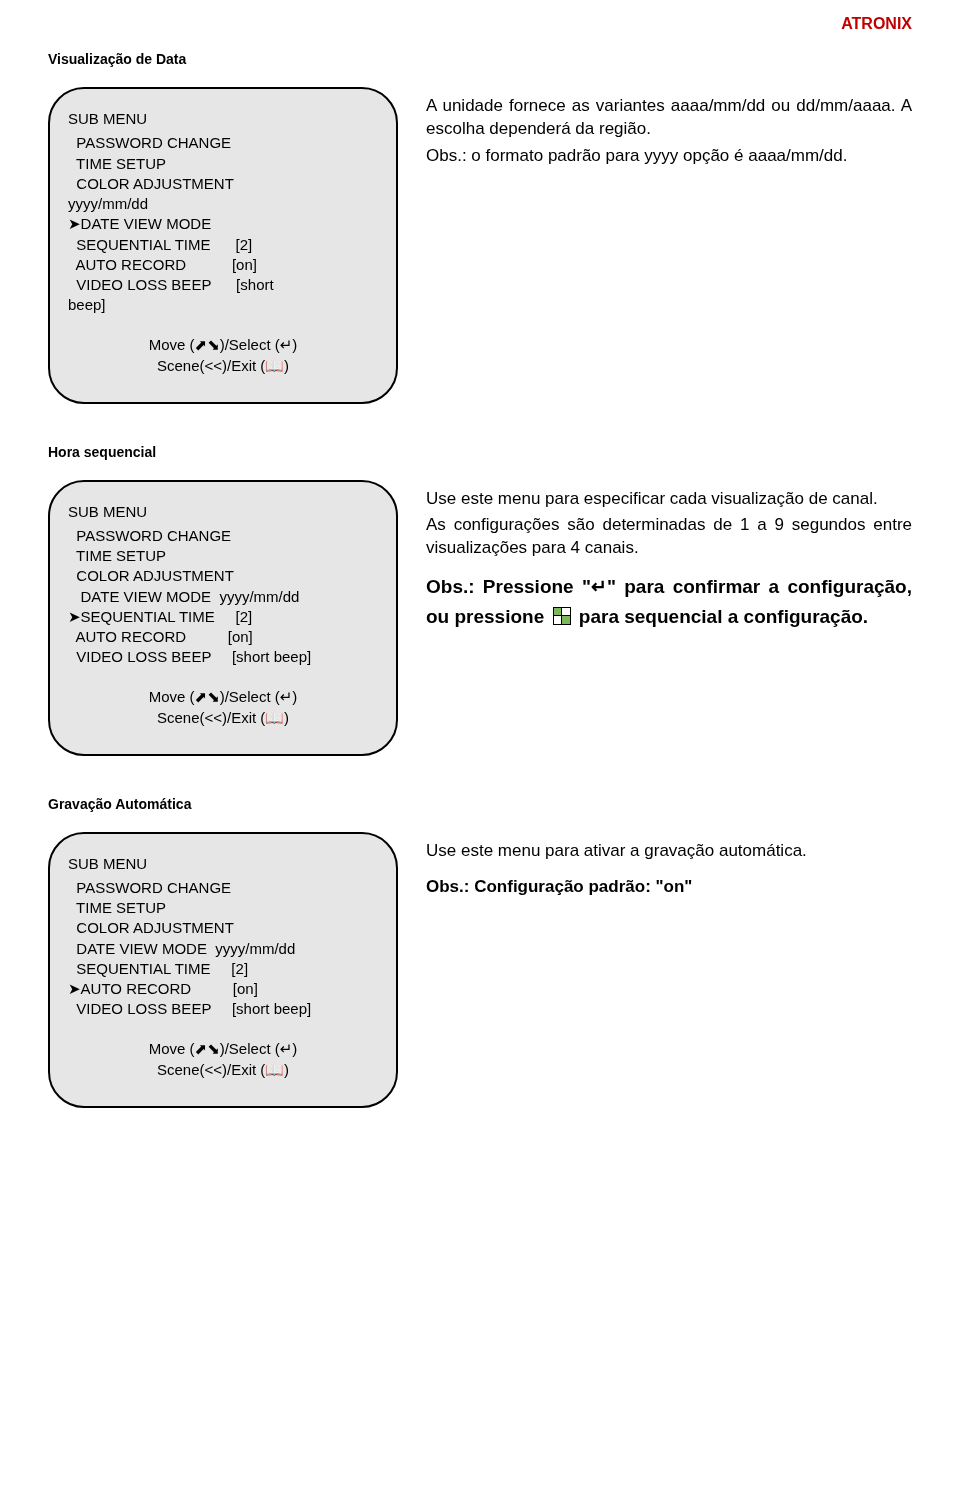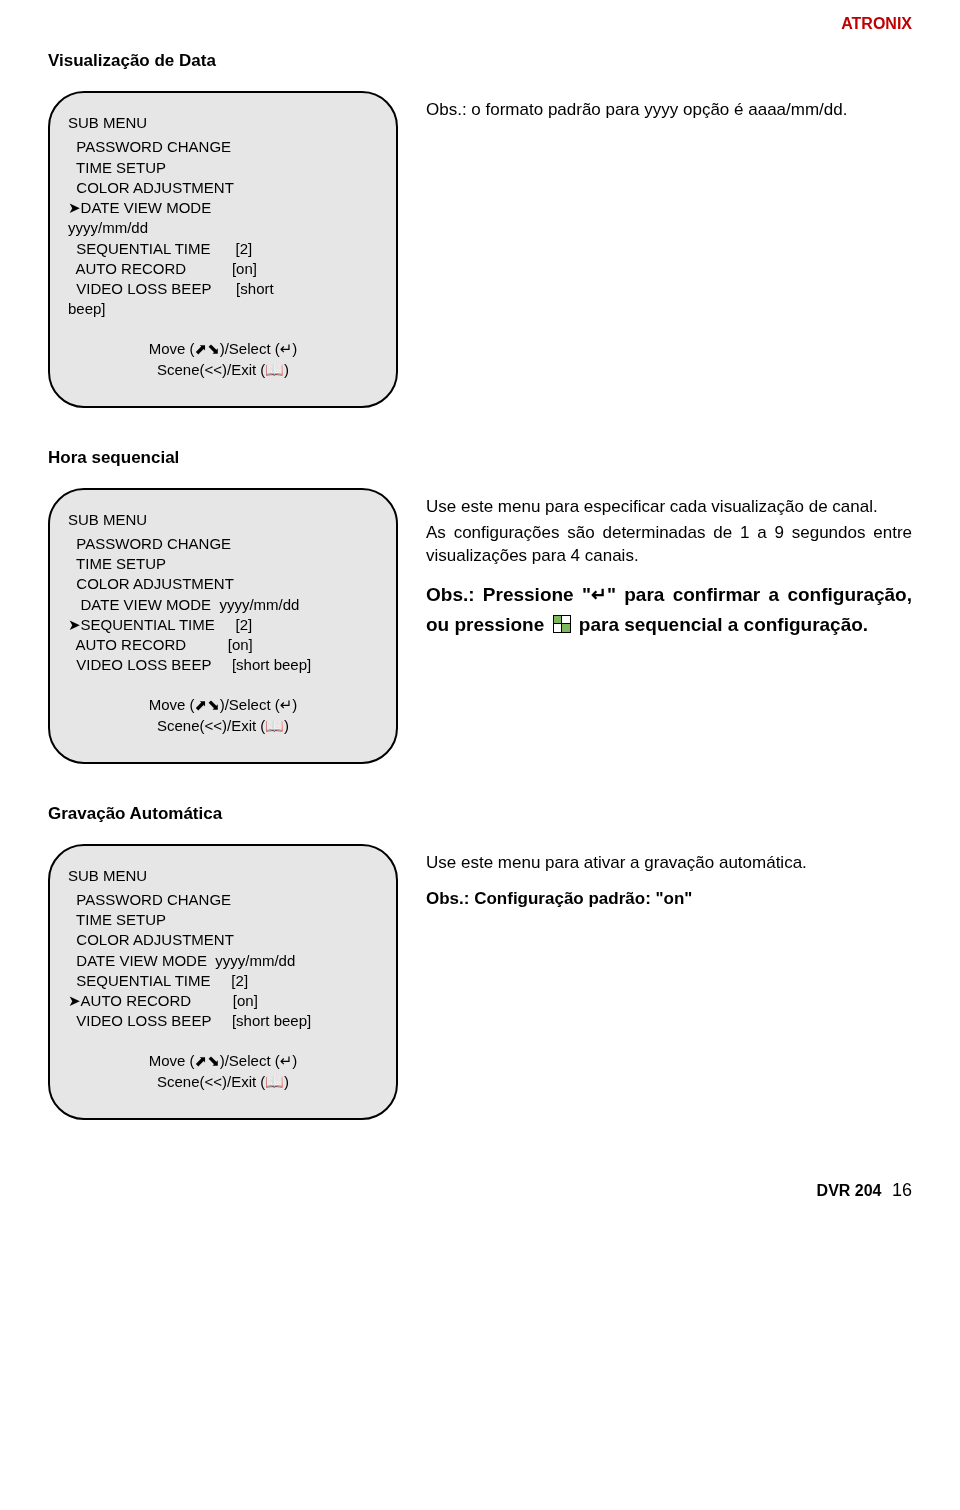--- a/index.html
+++ b/index.html
@@ -1,19 +1,19 @@
 <!DOCTYPE html>
 <html><head>
   <meta charset="utf-8">
   <style>
     * { margin:0; padding:0; box-sizing:border-box; }
     body { font-family:Arial,Helvetica,sans-serif; font-size:16px; color:#000; background:#fff; width:960px; }
     .page { padding:15px 48px 30px 48px; }
     .brand { text-align:right; font-weight:bold; color:#c00000; font-size:16px; margin-bottom:18px; }
-    .section-title { font-weight:bold; font-size:17px; margin:8px 0 20px 0; }
+    .section-title { font-weight:bold; font-size:14px; margin:8px 0 20px 0; }
     .row { display:flex; align-items:flex-start; gap:28px; margin-bottom:12px; }
     .panel { width:350px; background:#e6e6e6; border:2px solid #000; border-radius:36px; padding:20px 18px 26px 18px; font-family:Arial,Helvetica,sans-serif; font-size:15px; line-height:1.35; flex-shrink:0; }
     .panel .menu-title { text-align:left; margin-bottom:4px; }
     .panel .line { white-space:pre; }
     .panel .nav { margin-top:18px; text-align:center; line-height:1.4; }
     .desc { flex:1; font-size:17px; line-height:1.35; padding-top:8px; }
     .desc p { margin-bottom:4px; text-align:justify; }
     .obs-big { font-size:19px; font-weight:bold; margin-top:12px; line-height:1.55; text-align:justify; }
     .quad-icon { display:inline-block; width:18px; height:18px; border:1px solid #000; vertical-align:middle; margin:0 3px; position:relative; top:-2px; }
     .quad-icon span { position:absolute; width:50%; height:50%; }
@@ -32,32 +32,33 @@
 <div class="page">
   <div class="brand">ATRONIX</div>
 
   <div class="section-title">Visualização de Data</div>
   <div class="row">
     <div class="panel">
       <div class="menu-title">SUB MENU</div>
       <div class="line">  PASSWORD CHANGE</div>
       <div class="line">  TIME SETUP</div>
       <div class="line">  COLOR ADJUSTMENT</div>
+      <div class="line">yyyy/mm/dd</div>
       <div class="line">➤DATE VIEW MODE</div>
-      <div class="line">yyyy/mm/dd</div>
       <div class="line">  SEQUENTIAL TIME      [2]</div>
       <div class="line">  AUTO RECORD           [on]</div>
       <div class="line">  VIDEO LOSS BEEP      [short</div>
       <div class="line">beep]</div>
       <div class="nav">
         <div>Move (⬈⬊)/Select (↵)</div>
         <div class="book-icon">Scene(&lt;&lt;)/Exit (📖)</div>
       </div>
     </div>
     <div class="desc">
+      <p>A unidade fornece as variantes aaaa/mm/dd    ou dd/mm/aaaa. A escolha dependerá da região.</p>
       <p>Obs.: o formato padrão para yyyy opção é aaaa/mm/dd.</p>
     </div>
   </div>
 
   <div class="section-title" style="margin-top:40px">Hora sequencial</div>
   <div class="row">
     <div class="panel">
       <div class="menu-title">SUB MENU</div>
       <div class="line">  PASSWORD CHANGE</div>
       <div class="line">  TIME SETUP</div>
@@ -97,17 +98,13 @@
         <div>Move (⬈⬊)/Select (↵)</div>
         <div class="book-icon">Scene(&lt;&lt;)/Exit (📖)</div>
       </div>
     </div>
     <div class="desc">
       <p>Use este menu para ativar a gravação automática.</p>
       <p style="margin-top:14px;font-weight:bold">Obs.: Configuração padrão: "on"</p>
     </div>
   </div>
 
-  <div class="footer">
-    <span class="model">DVR 204</span>
-    <span class="pgn">16</span>
-  </div>
 </div>
 
 </body></html>

